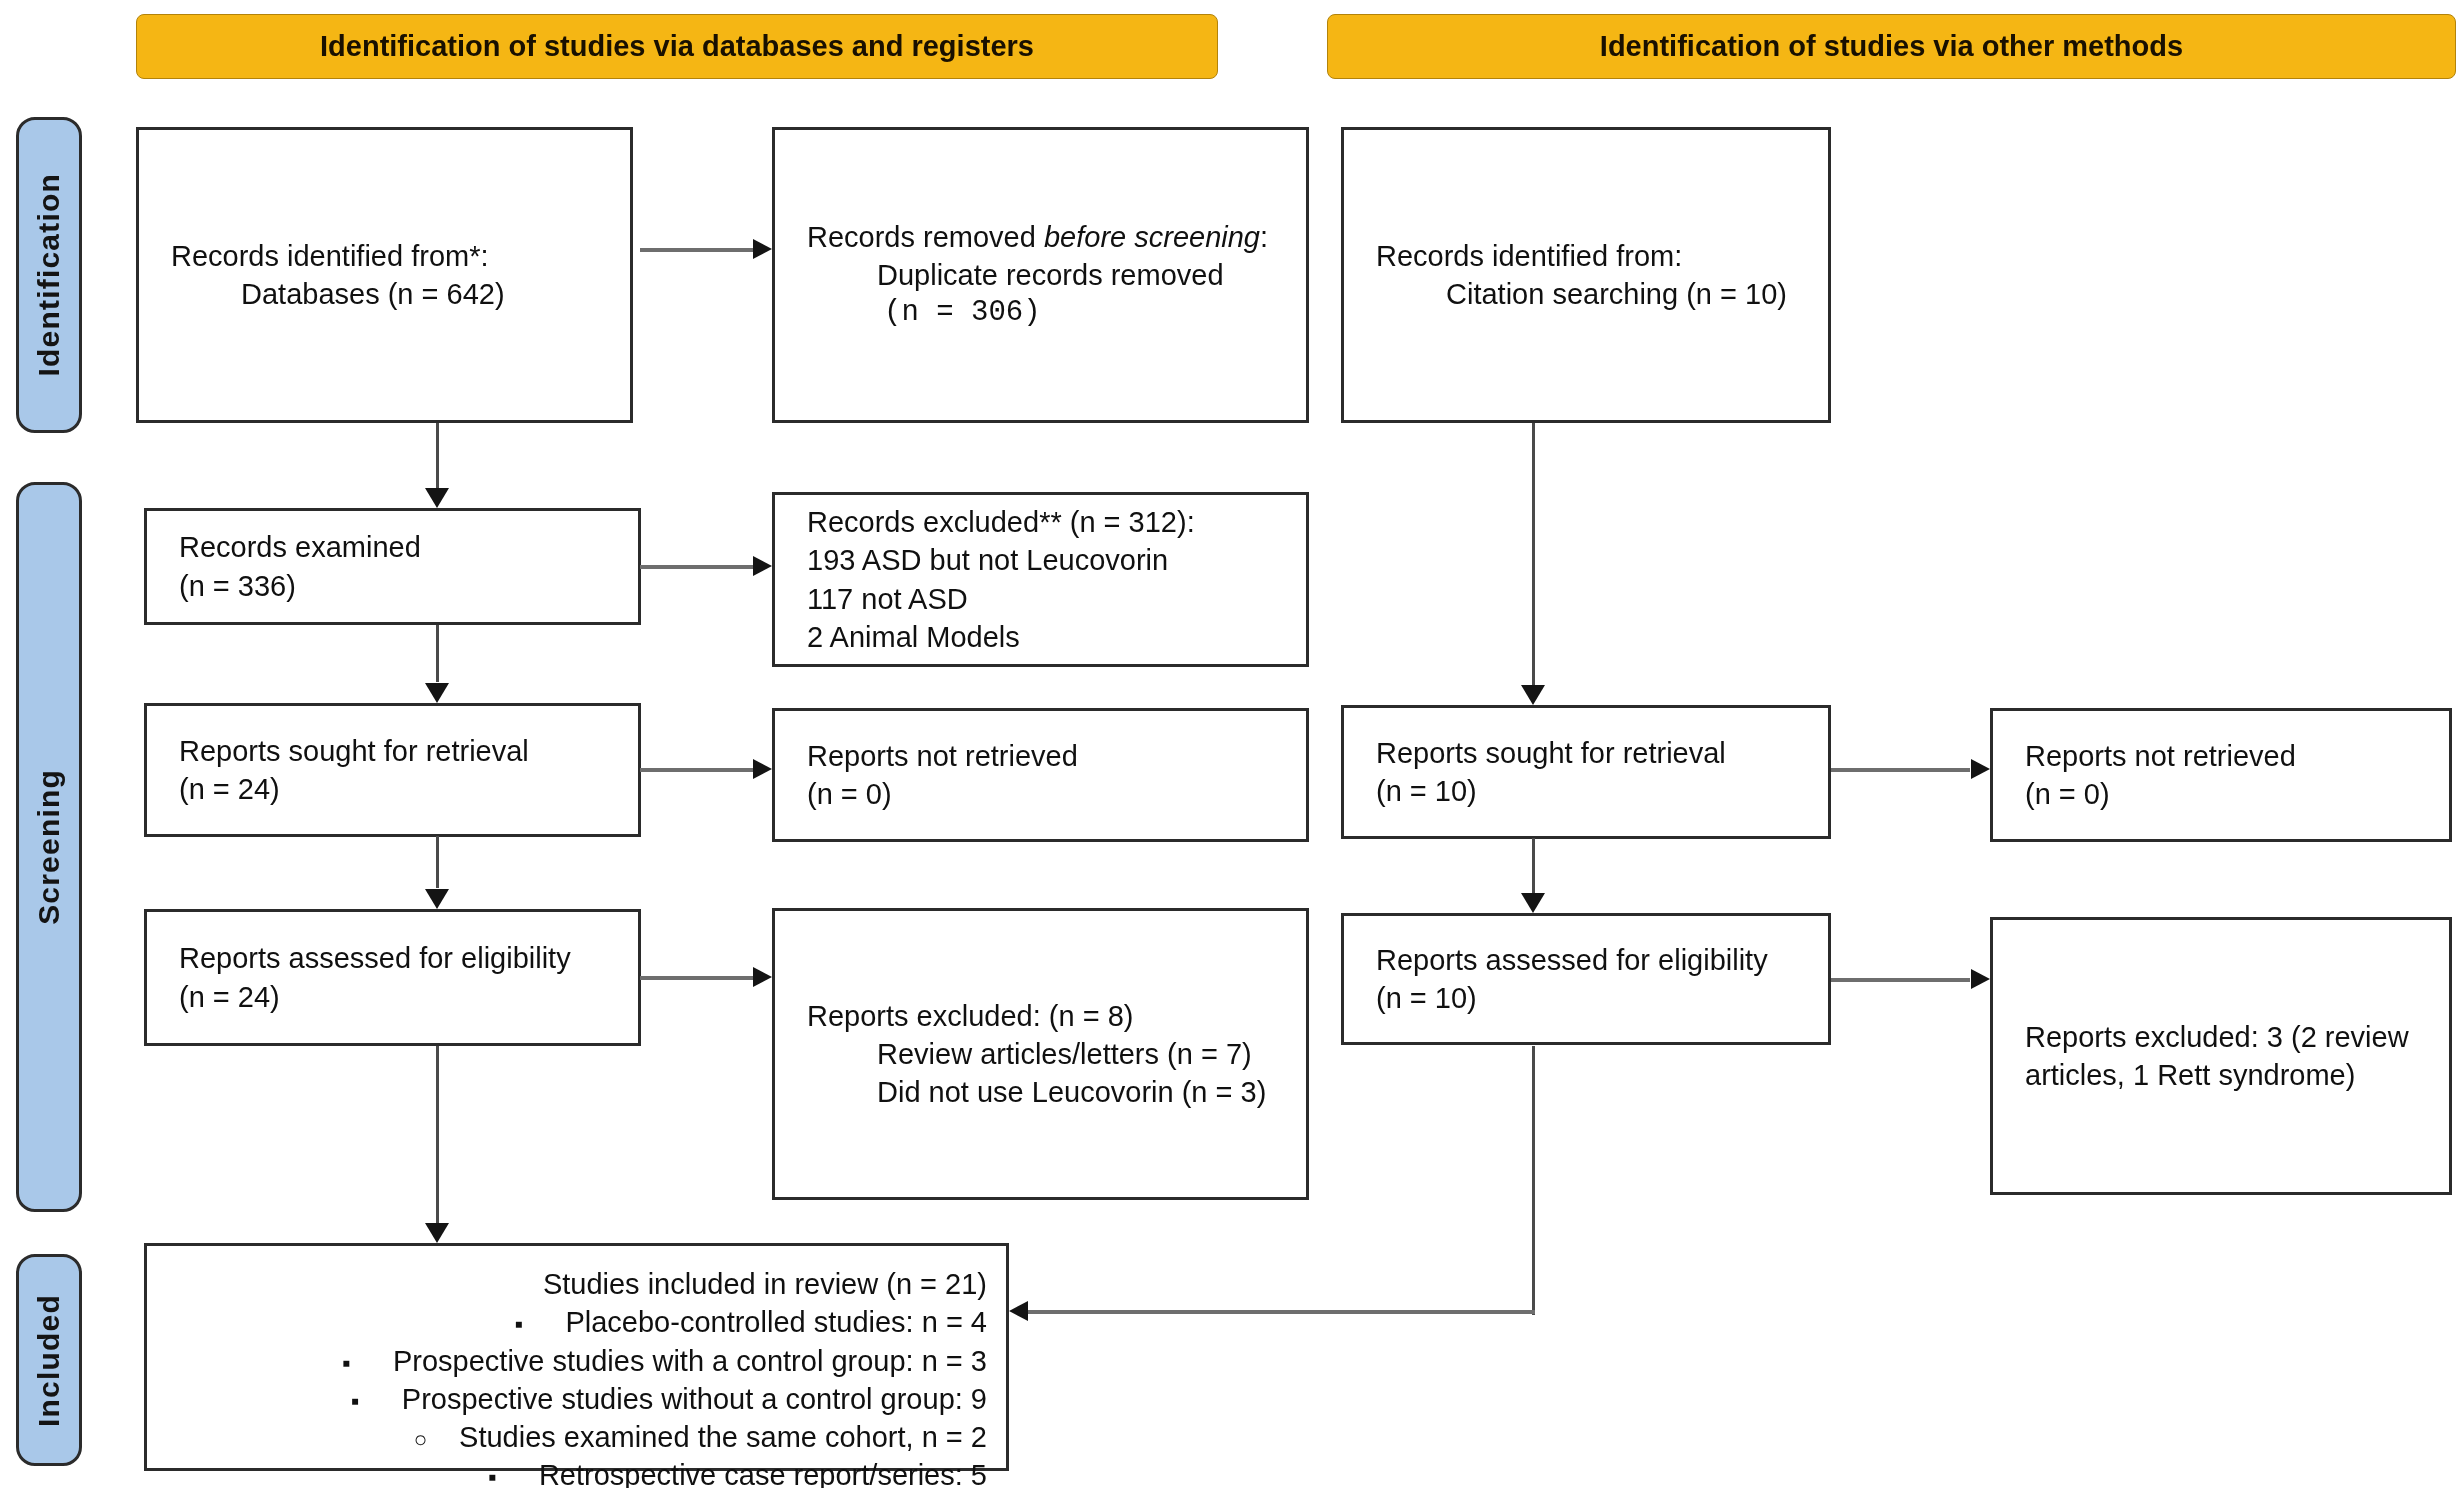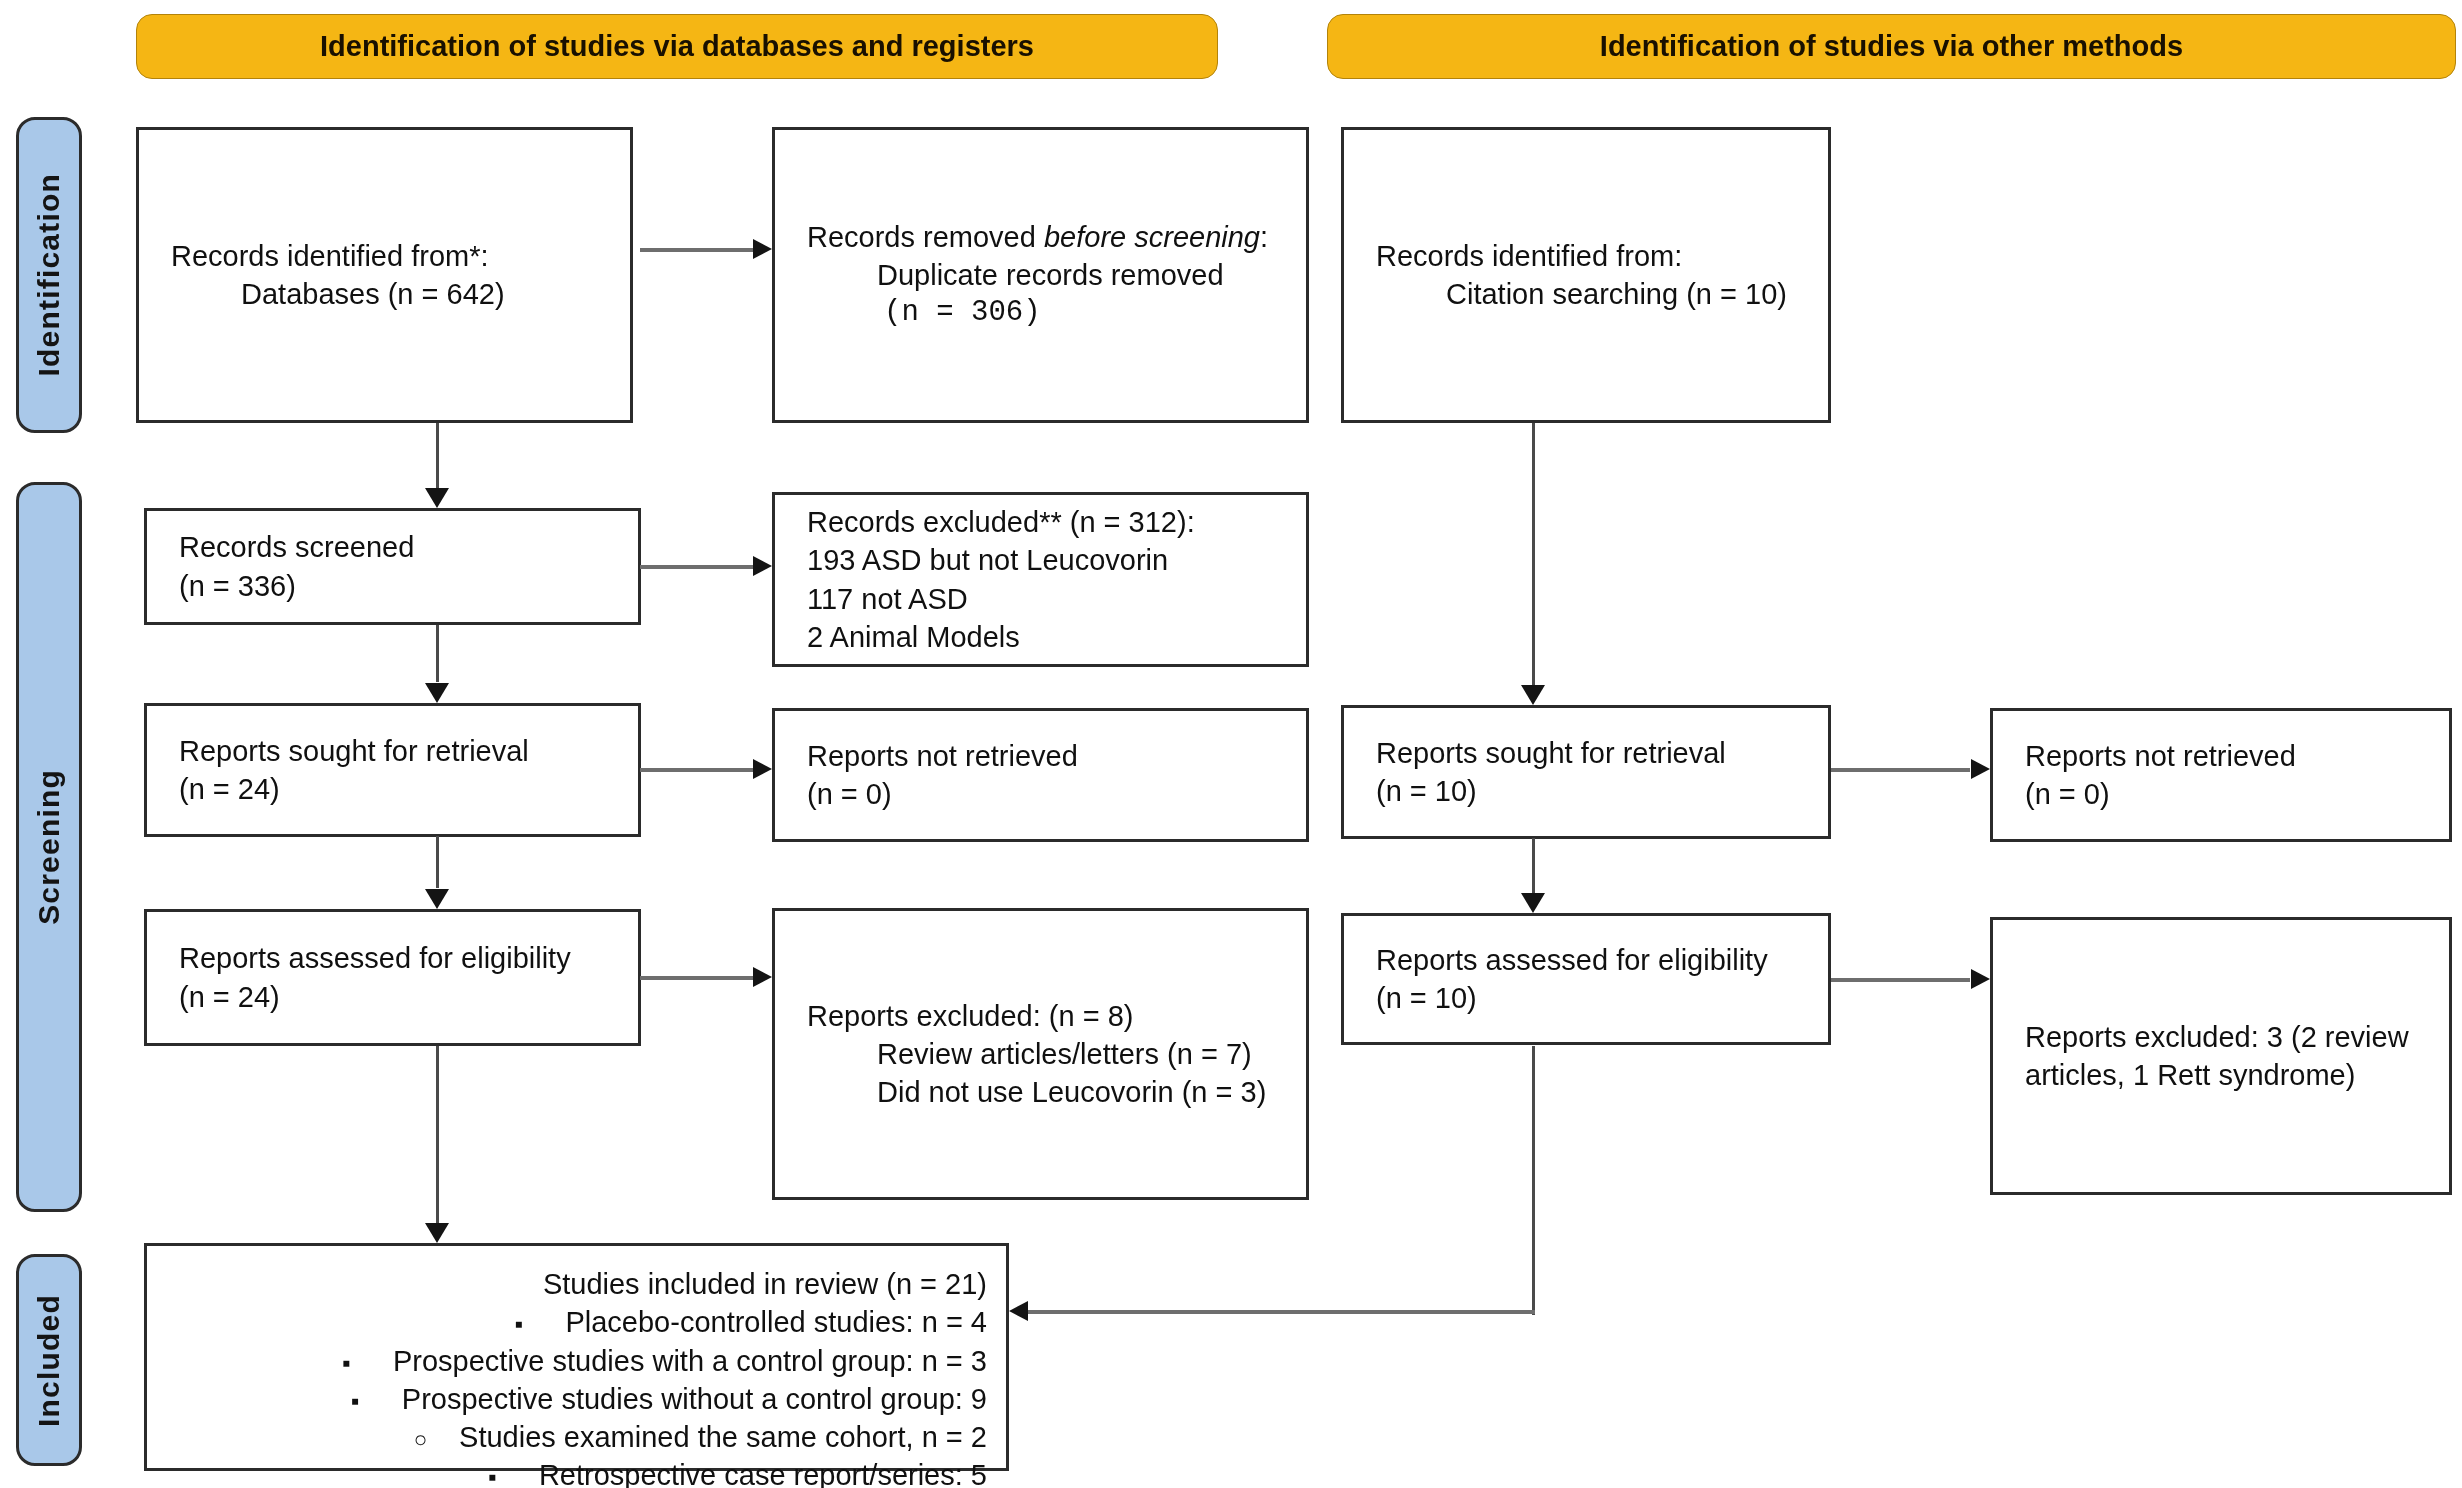--- a/index.html
+++ b/index.html
@@ -1,21 +1,21 @@
 <!DOCTYPE html>
 <html style="font-size:10px"><head>
 <meta charset="utf-8">
 <style>
   html,body{margin:0;padding:0;background:#ffffff;}
   .canvas{
     position:relative;width:2462px;height:1489px;background:#ffffff;
     font-family:"Liberation Sans",sans-serif;color:#111;
   }
   .banner{
-    position:absolute;background:#F5B614;border:1.9px solid #b3830a;border-radius:16px;
+    position:absolute;background:#F5B614;border:1.9px solid #b3830a;border-radius:8px;
     display:flex;align-items:center;justify-content:center;
     font-weight:bold;font-size:29px;color:#191000;box-sizing:border-box;
   }
   .side-label{
     position:absolute;background:#A9C8E9;border:3.1px solid #2b2b2b;border-radius:19px;
     display:flex;align-items:center;justify-content:center;box-sizing:border-box;
   }
   .side-label span{
     writing-mode:vertical-rl;transform:rotate(180deg);
     font-weight:bold;font-size:30px;letter-spacing:1.2px;color:#141414;
@@ -75,21 +75,21 @@
     <span class="ln"><span>Records removed </span><i>before screening</i><span>:</span></span>
     <span class="ln ind1">Duplicate records removed</span>
     <span class="ln ind2">(n = 306)</span>
   </div>
   <div class="box" style="left:1341px;top:127px;width:490px;height:296px">
     <span class="ln">Records identified from:</span>
     <span class="ln ind1">Citation searching (n = 10)</span>
   </div>
 
   <div class="box" style="left:144px;top:508px;width:497px;height:117px">
-    <span class="ln">Records screened</span>
+    <span class="ln">Records examined</span>
     <span class="ln">(n = 336)</span>
   </div>
   <div class="box" style="left:772px;top:492px;width:537px;height:175px;padding-top:6.2px;padding-bottom:6.2px">
     <span class="ln">Records excluded** (n = 312):</span>
     <span class="ln">193 ASD but not Leucovorin</span>
     <span class="ln">117 not ASD</span>
     <span class="ln">2 Animal Models</span>
   </div>
 
   <div class="box" style="left:144px;top:703px;width:497px;height:134px">

